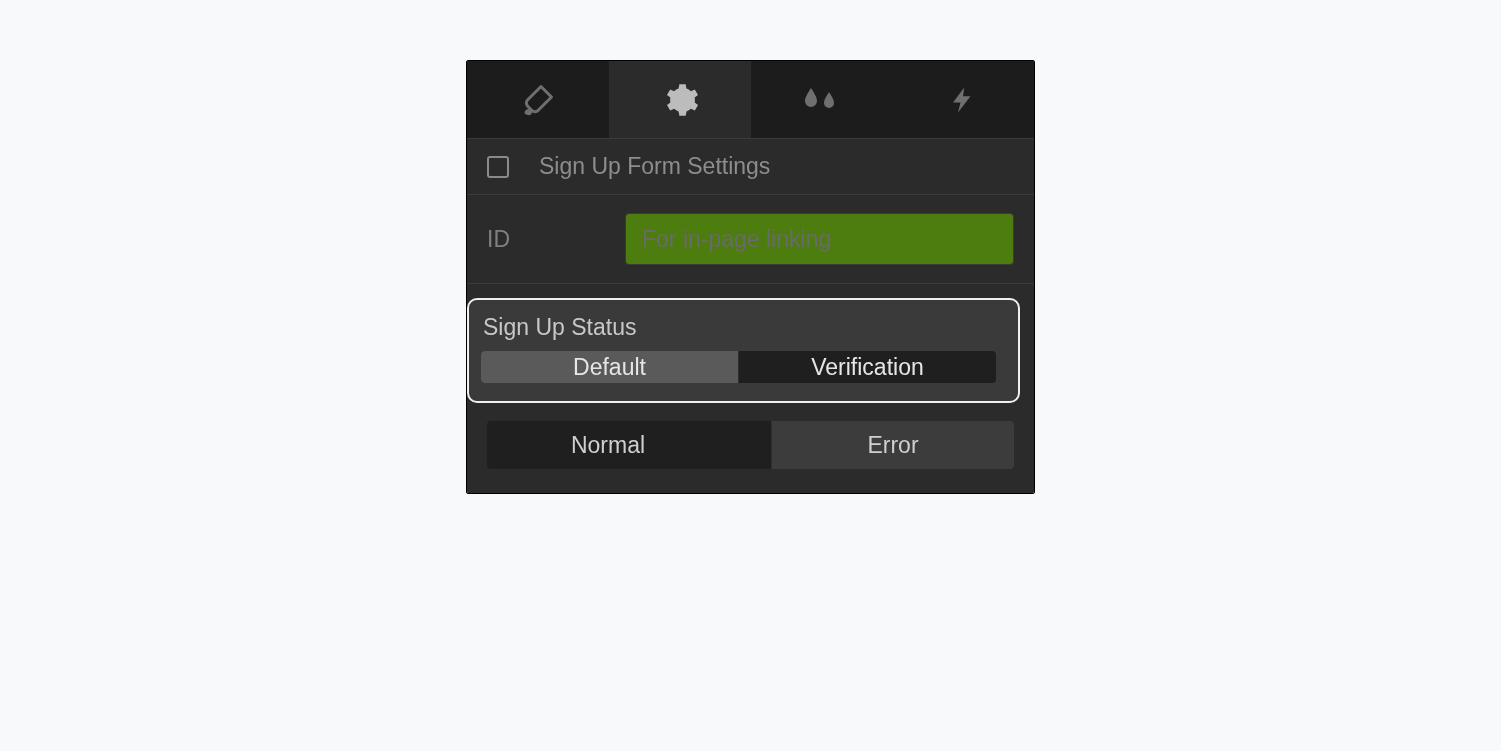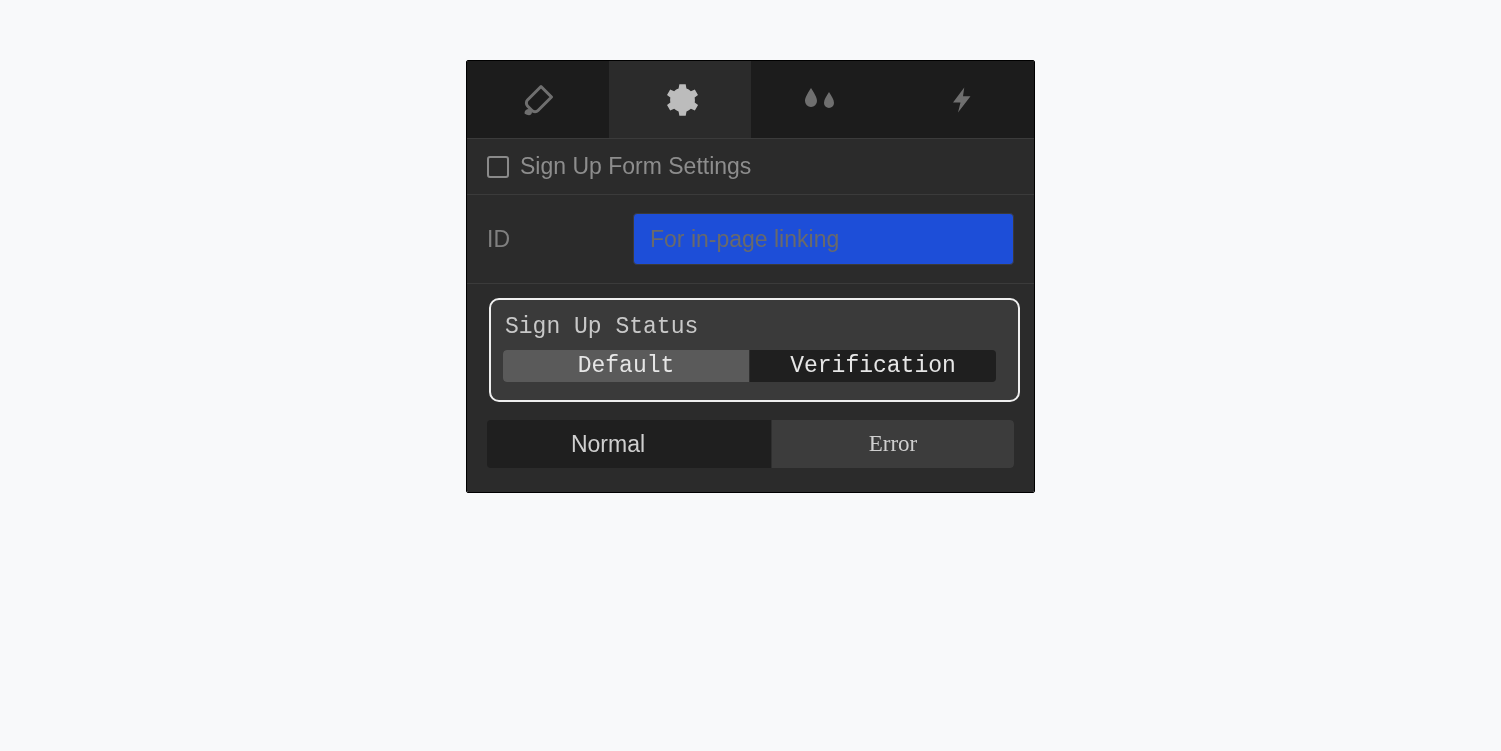--- a/index.html
+++ b/index.html
@@ -38,49 +38,49 @@
   }
   .tab.active {
     background: #2b2b2b;
   }
   .tab svg { display: block; }
 
   
   .section-title-row {
     display: flex;
     align-items: center;
-    gap: 11px;
+    gap: 30px;
     padding: 14px 20px;
     border-bottom: 1px solid #3b3b3b;
     font-size: 23px;
     color: #8d8d8d;
   }
   .checkbox-square {
     width: 22px;
     height: 22px;
     border: 2px solid #8a8a8a;
     border-radius: 3px;
     flex: 0 0 auto;
   }
 
   .id-row {
     display: flex;
     align-items: center;
-    gap: 36px;
+    gap: 28px;
     padding: 18px 20px;
     border-bottom: 1px solid #3b3b3b;
   }
   .id-label {
     font-size: 23px;
     color: #808080;
     width: 110px;
   }
   .id-input {
     flex: 1;
-    background: #1d4ed8;
+    background: #4d7c0f;
     border: 1px solid #3a3a3a;
     border-radius: 4px;
     height: 52px;
     padding: 0 16px;
     font-size: 23px;
     color: #d6d6d6;
   }
   .id-input::placeholder { color: #6a6a6a; }
 
   .block-header {
@@ -94,26 +94,25 @@
   }
   .tri {
     width: 0; height: 0;
     border-left: 8px solid transparent;
     border-right: 8px solid transparent;
     border-top: 10px solid #b8b8b8;
     flex: 0 0 auto;
   }
 
   .highlight-box {
-    margin: 14px 14px 10px 22px;
+    margin: 14px 14px 10px 0;
     border: 2px solid #efefef;
     border-radius: 10px;
     padding: 12px 22px 18px 12px;
     background: #3a3a3a;
-    font-family: Liberation Mono, monospace;
   }
   .hb-label {
     font-size: 23px;
     color: #c8c8c8;
     padding: 2px 2px 10px 2px;
   }
   .segmented {
     display: flex;
     border-radius: 4px;
     overflow: hidden;
@@ -152,21 +151,20 @@
   .seg2 {
     flex: 1;
     display: flex;
     align-items: center;
     justify-content: center;
     font-size: 23px;
     color: #cfcfcf;
   }
   .seg2.selected {
     background: #3c3c3c;
-    font-family: Liberation Serif, serif;
   }
   .seg2 + .seg2 { border-left: 1px solid #2f2f2f; }
 </style>
 </head>
 <body>
 
 <div class="panel-wrap">
   <div class="panel">
 
     <div class="tabs">

